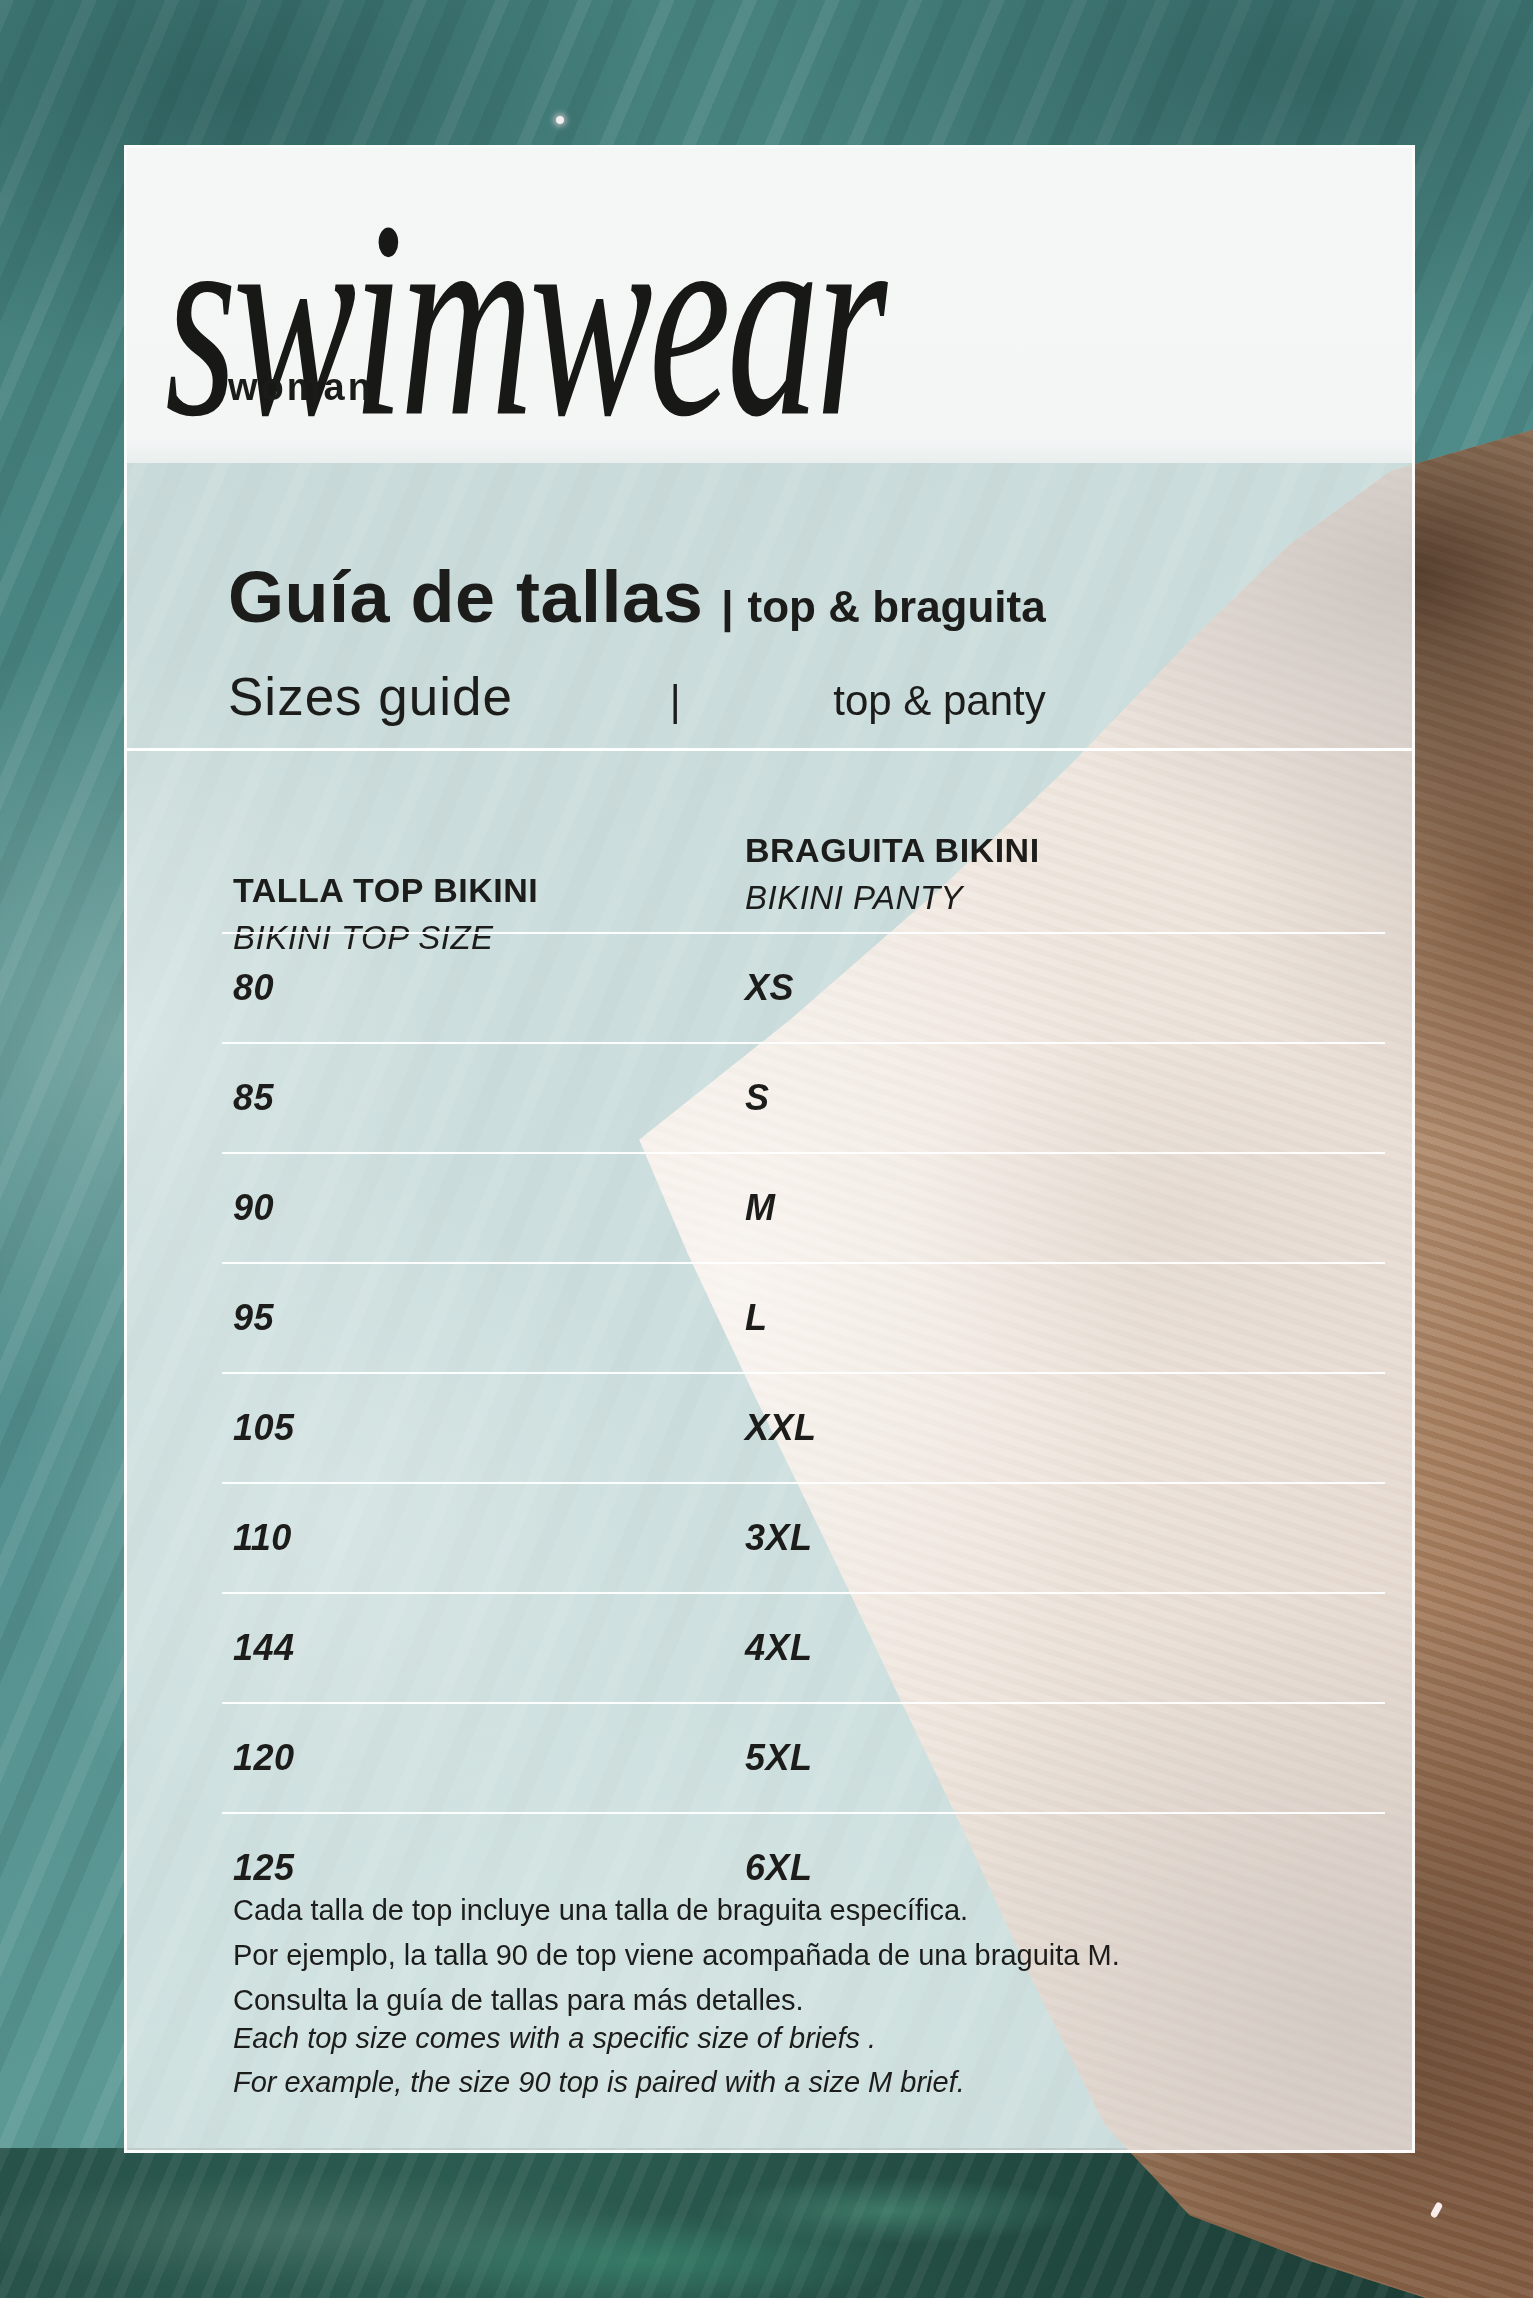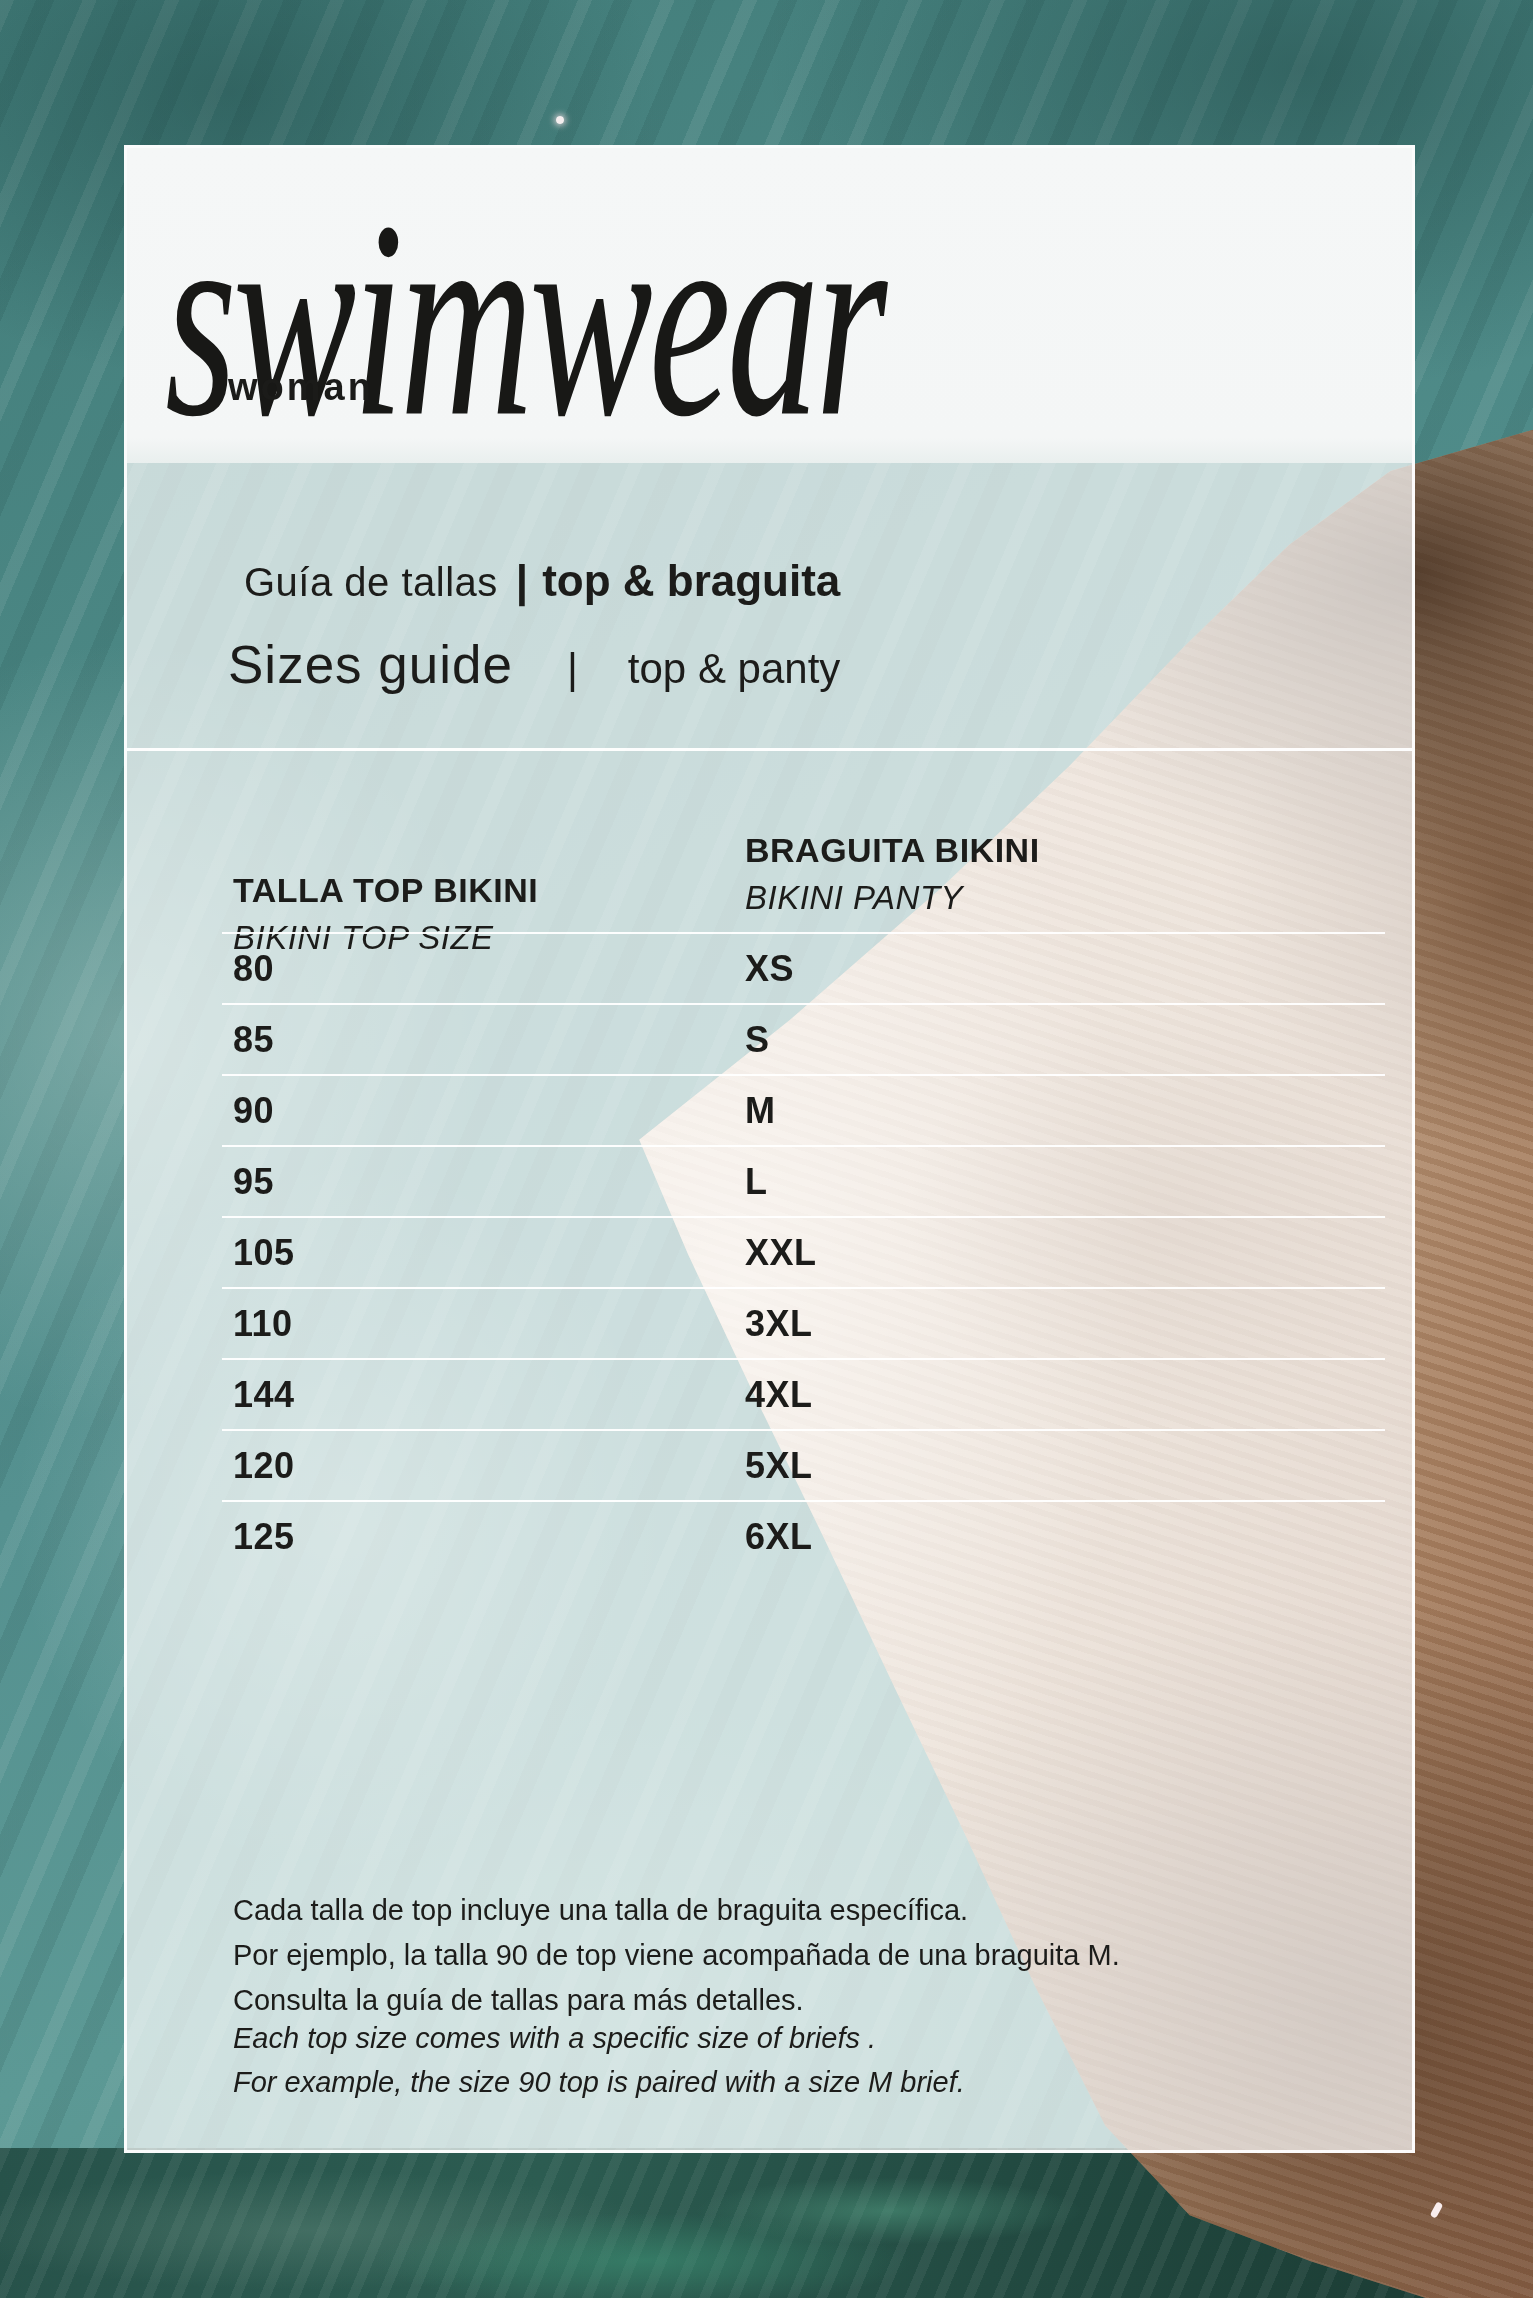--- a/index.html
+++ b/index.html
@@ -72,37 +72,38 @@
   .brand-sub{
     position:absolute;left:101px;top:218px;
     font-size:38px;font-weight:700;letter-spacing:3px;color:#1b1b19;
   }
   .divider{
     position:absolute;left:0;top:600px;width:100%;height:3px;
     background:rgba(255,255,255,.95);
   }
   .headings{position:absolute;left:101px;top:408px;white-space:nowrap;}
   .h-line{display:flex;align-items:baseline;}
-  .h-es .main{font-size:40px;font-weight:400;letter-spacing:.5px;margin-left:16px;}
+  .h-es .main{font-size:72px;font-weight:700;letter-spacing:.5px;}
   .h-es .sep{font-size:44px;font-weight:700;margin:0 14px 0 18px;}
   .h-es .sub{font-size:44px;font-weight:700;}
   .h-en{margin-top:28px;justify-content:space-between;}
   .h-en .main{font-size:53px;font-weight:400;letter-spacing:1px;}
   .h-en .sep{font-size:42px;font-weight:400;margin:0 14px 0 18px;}
   .h-en .sub{font-size:42px;font-weight:400;}
   .col-headers{position:absolute;left:106px;top:683px;width:1100px;white-space:nowrap;}
   .col{position:absolute;top:0;}
   .col.c1{left:0;margin-top:40px;}
   .col.c2{left:512px;}
   .col .es{font-size:34px;font-weight:700;letter-spacing:.5px;}
   .col .en{font-size:33px;font-style:italic;margin-top:9px;letter-spacing:.5px;}
   .size-table{position:absolute;left:95px;top:784px;width:1163px;}
   .row{
-    position:relative;height:71px;box-sizing:border-box;
+    position:relative;height:110px;box-sizing:border-box;
     border-top:2px solid rgba(255,255,255,.95);
+    font-style:italic;
   }
   .row .cell{
     position:absolute;top:50%;transform:translateY(-50%);
     font-size:36px;font-weight:700;letter-spacing:.5px;
   }
   .row .cell.top{left:11px;}
   .row .cell.panty{left:523px;}
   .notes{position:absolute;left:106px;white-space:nowrap;}
   .notes p{margin:0;font-size:29px;line-height:45px;}
   .notes-es{top:1740px;}

